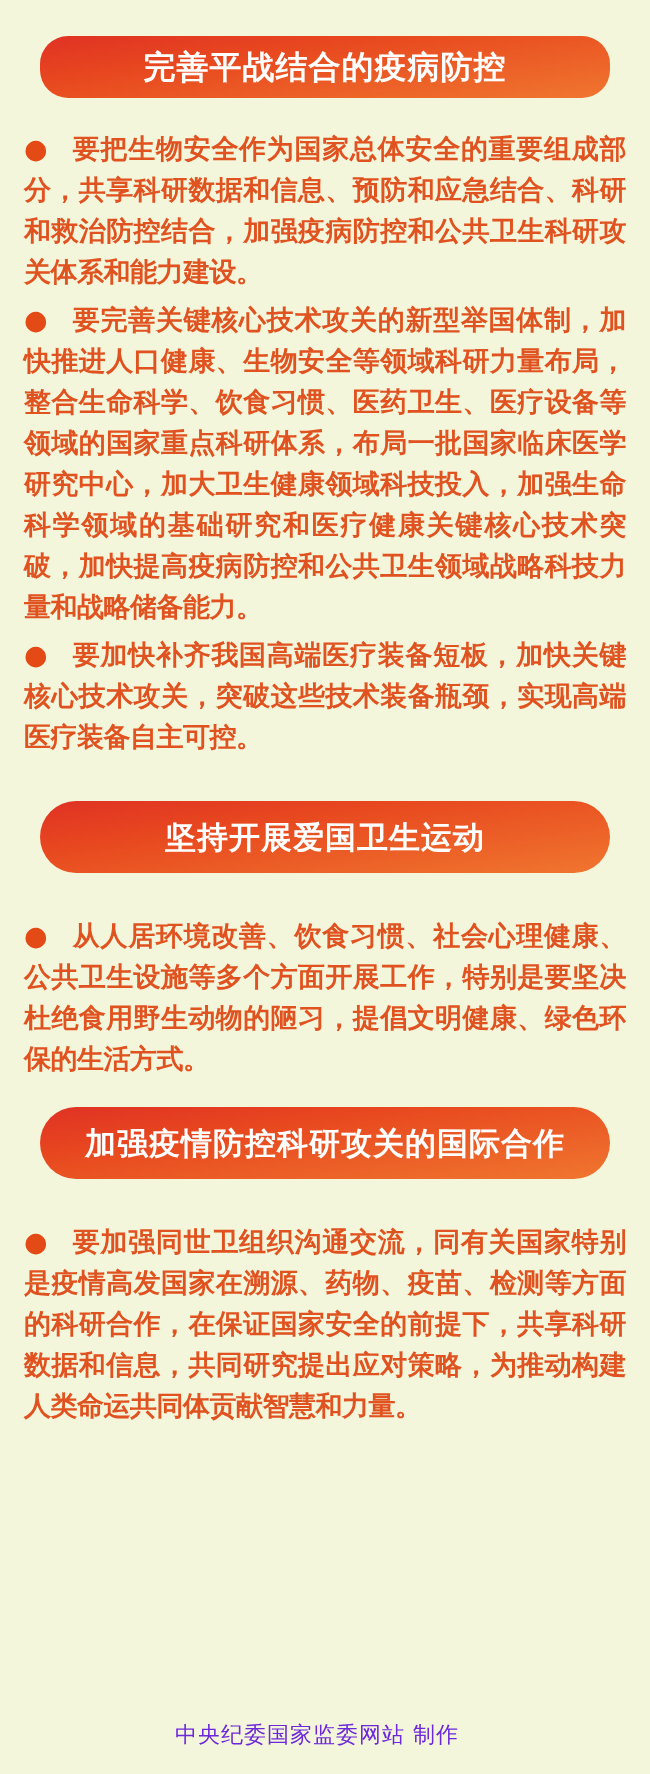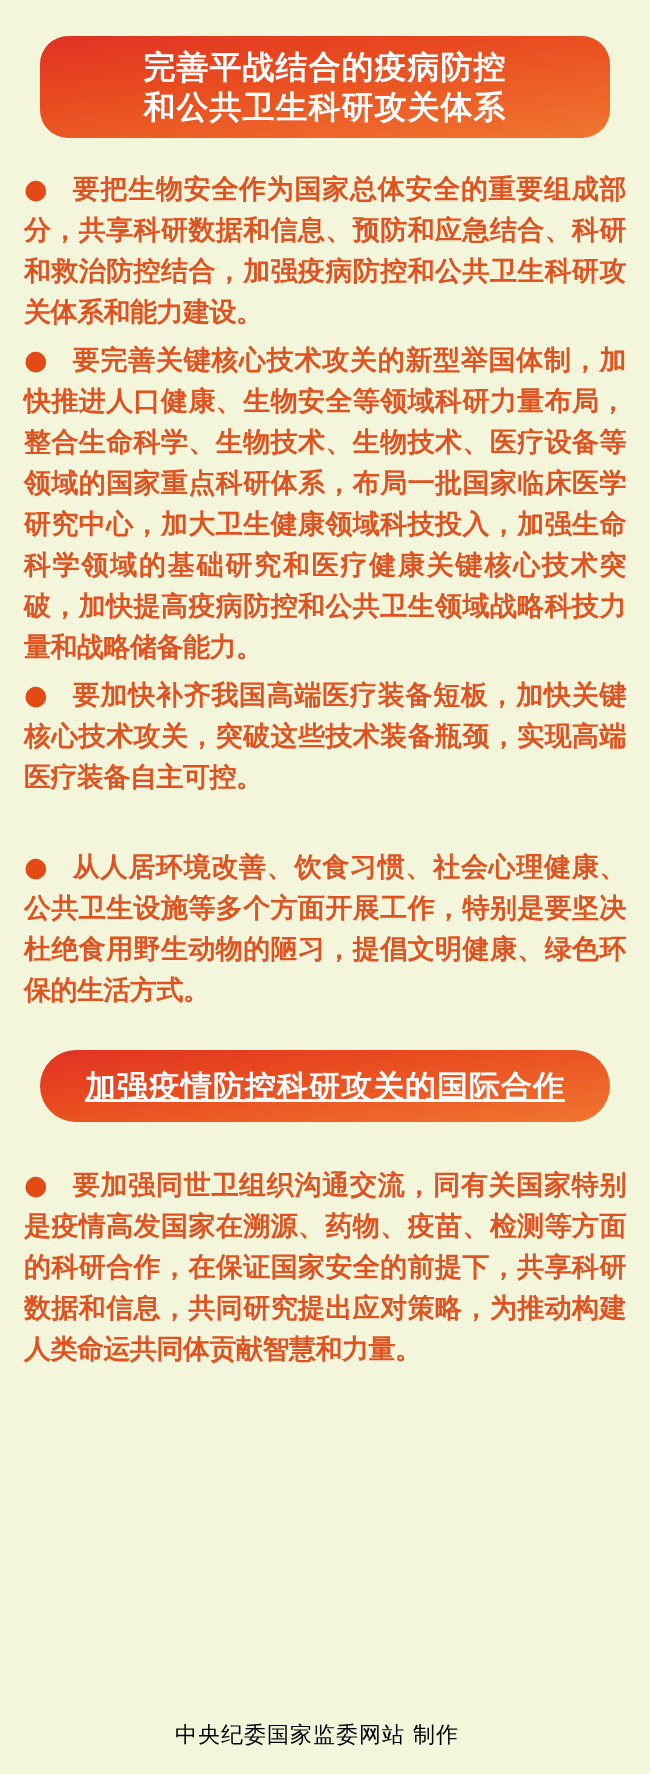--- a/index.html
+++ b/index.html
@@ -31,21 +31,21 @@
   }
   .banner-line { display: block; }
   .banner-pill {
     border-radius: 38px;
     padding: 16px 8px;
     font-size: 31px;
     line-height: 40px;
     letter-spacing: 1px;
   }
   .banner-2 { margin-top: 44px; }
-  .banner-3 { margin-top: 40px; text-decoration: underline; }
+  .banner-3 { margin-top: 28px; }
   .content { padding: 0 24px; }
   .content-first { padding-top: 30px; }
   .content-after-banner { padding-top: 42px; }
   .bullet-para {
     margin: 0 0 7px 0;
     color: #e05320;
     font-weight: bold;
     font-size: 27px;
     line-height: 41px;
     letter-spacing: -0.5px;
@@ -55,41 +55,43 @@
     color: #e34a16;
     margin-right: 24px;
     letter-spacing: 0;
   }
   .footer {
     position: absolute;
     left: 0;
     right: 16px;
     bottom: 24px;
     text-align: center;
-    color: #000000;
+    color: #6d28d9;
     font-size: 22px;
     letter-spacing: 1px;
   }
 </style>
 </head>
 <body>
 
 <div class="page">
 
   <div class="banner banner-first">
     <span class="banner-line">完善平战结合的疫病防控</span>
-    <span class="banner-line">和公共卫生科研攻关体系</span>
   </div>
 
   <div class="content content-first">
     <p class="bullet-para"><span class="dot">●</span><span>要把生物安全作为国家总体安全的重要组成部分，共享科研数据和信息、预防和应急结合、科研和救治防控结合，加强疫病防控和公共卫生科研攻关体系和能力建设。</span></p>
-    <p class="bullet-para"><span class="dot">●</span><span>要完善关键核心技术攻关的新型举国体制，加快推进人口健康、生物安全等领域科研力量布局，整合生命科学、生物技术、生物技术、医疗设备等领域的国家重点科研体系，布局一批国家临床医学研究中心，加大卫生健康领域科技投入，加强生命科学领域的基础研究和医疗健康关键核心技术突破，加快提高疫病防控和公共卫生领域战略科技力量和战略储备能力。</span></p>
+    <p class="bullet-para"><span class="dot">●</span><span>要完善关键核心技术攻关的新型举国体制，加快推进人口健康、生物安全等领域科研力量布局，整合生命科学、饮食习惯、医药卫生、医疗设备等领域的国家重点科研体系，布局一批国家临床医学研究中心，加大卫生健康领域科技投入，加强生命科学领域的基础研究和医疗健康关键核心技术突破，加快提高疫病防控和公共卫生领域战略科技力量和战略储备能力。</span></p>
     <p class="bullet-para"><span class="dot">●</span><span>要加快补齐我国高端医疗装备短板，加快关键核心技术攻关，突破这些技术装备瓶颈，实现高端医疗装备自主可控。</span></p>
   </div>
 
+  <div class="banner banner-pill banner-2">
+    <span class="banner-line">坚持开展爱国卫生运动</span>
+  </div>
 
   <div class="content content-after-banner">
     <p class="bullet-para"><span class="dot">●</span><span>从人居环境改善、饮食习惯、社会心理健康、公共卫生设施等多个方面开展工作，特别是要坚决杜绝食用野生动物的陋习，提倡文明健康、绿色环保的生活方式。</span></p>
   </div>
 
   <div class="banner banner-pill banner-3">
     <span class="banner-line">加强疫情防控科研攻关的国际合作</span>
   </div>
 
   <div class="content content-after-banner">

